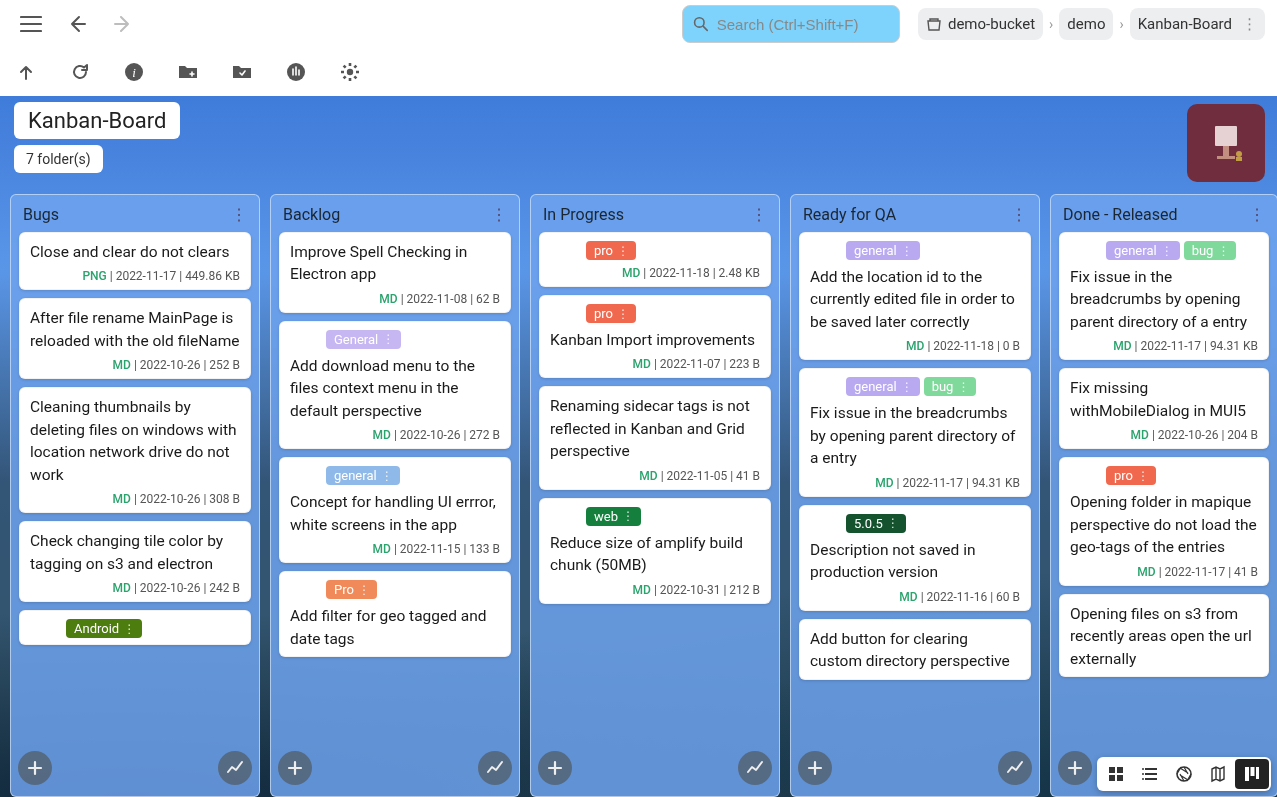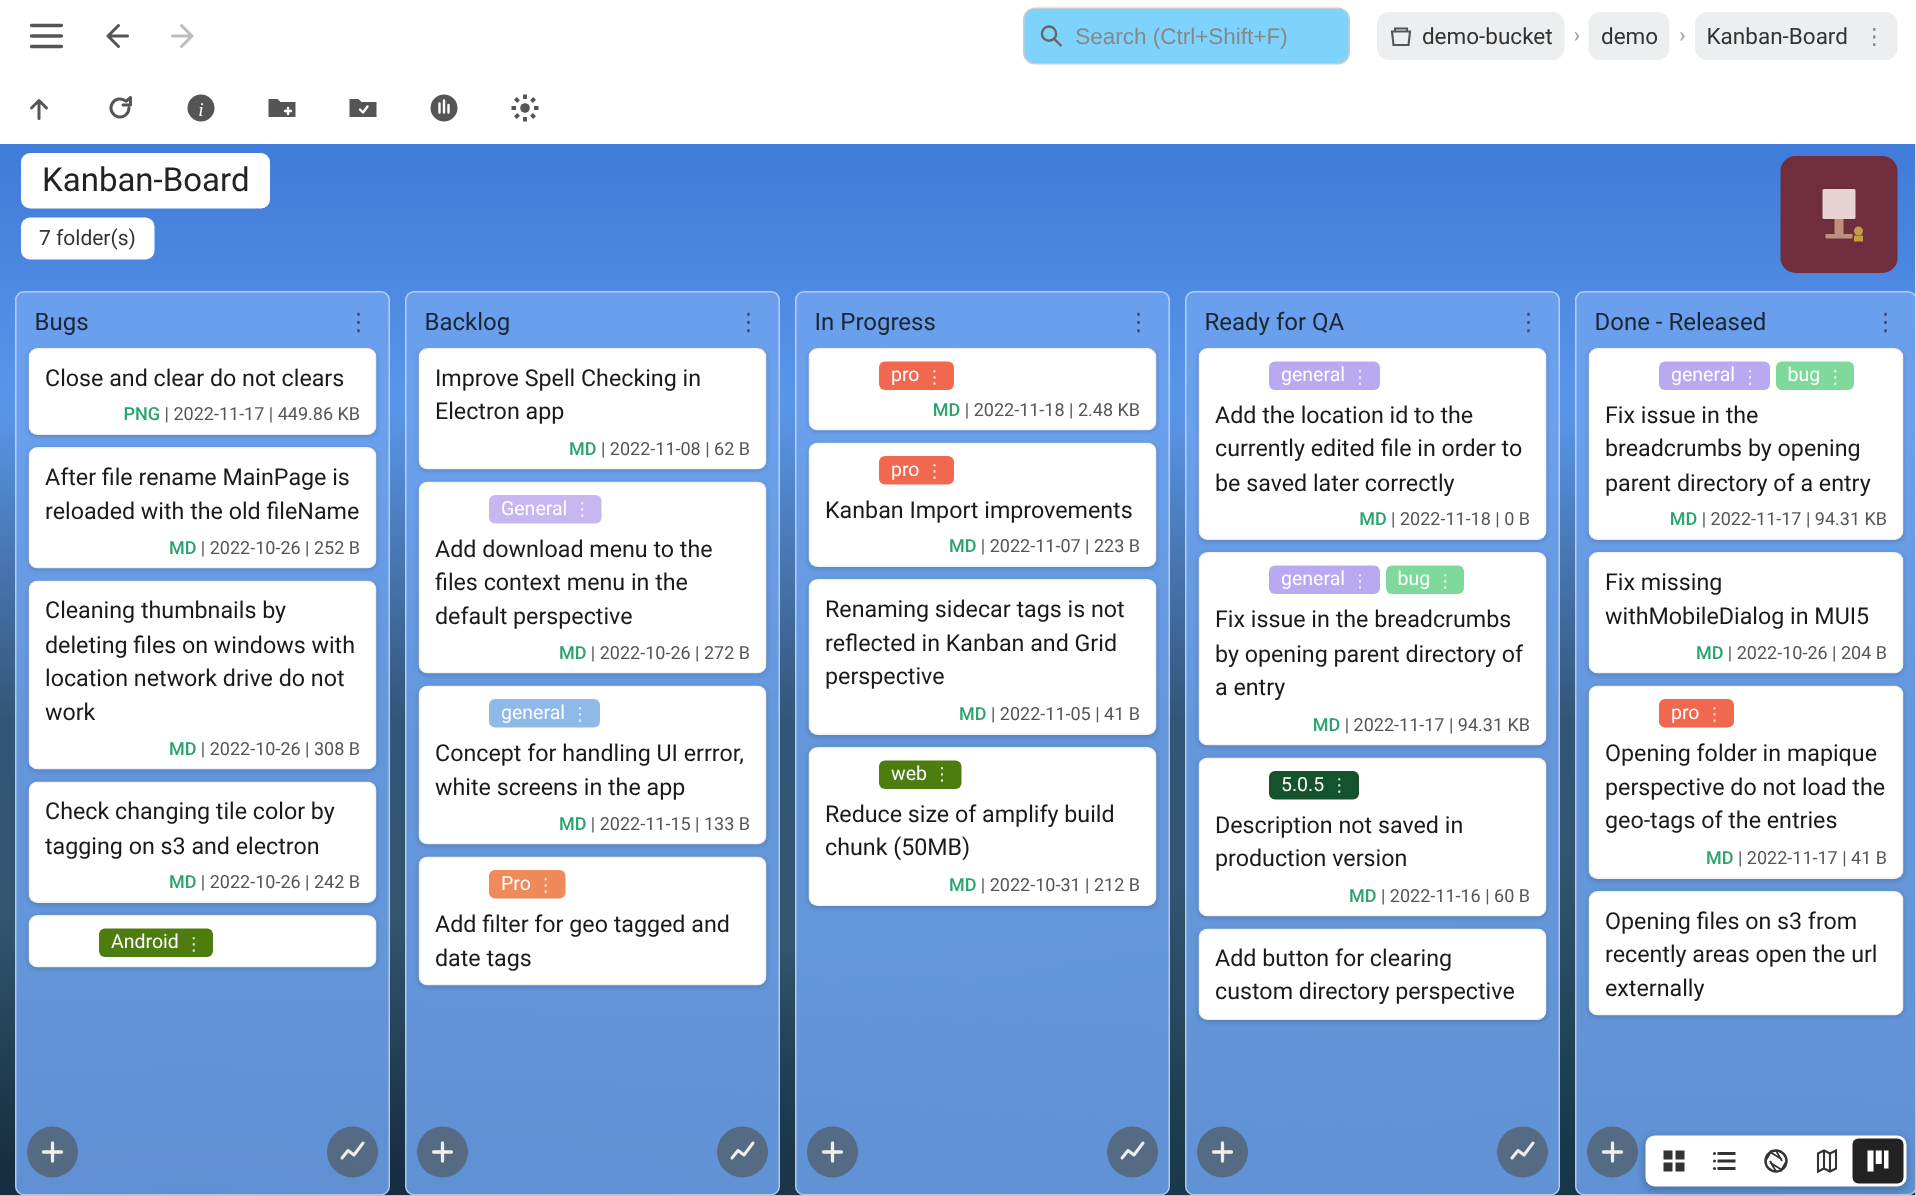--- a/index.html
+++ b/index.html
@@ -263,21 +263,21 @@
             </div>
             <div class="card-title">Kanban Import improvements</div>
             <div class="card-meta"><span class="ext">MD</span> | <span>2022-11-07</span> | <span>223 B</span></div>
           </div>
           <div class="card">
             <div class="card-title">Renaming sidecar tags is not reflected in Kanban and Grid perspective</div>
             <div class="card-meta"><span class="ext">MD</span> | <span>2022-11-05</span> | <span>41 B</span></div>
           </div>
           <div class="card">
             <div class="tags">
-              <span class="tag" style="background:#4d7c0f">
+              <span class="tag" style="background:#15803d">
                 <span>web</span>
                 <span class="tdots">⋮</span>
               </span>
             </div>
             <div class="card-title">Reduce size of amplify build chunk (50MB)</div>
             <div class="card-meta"><span class="ext">MD</span> | <span>2022-10-31</span> | <span>212 B</span></div>
           </div>
         </div>
       </div>
       <div class="col">

